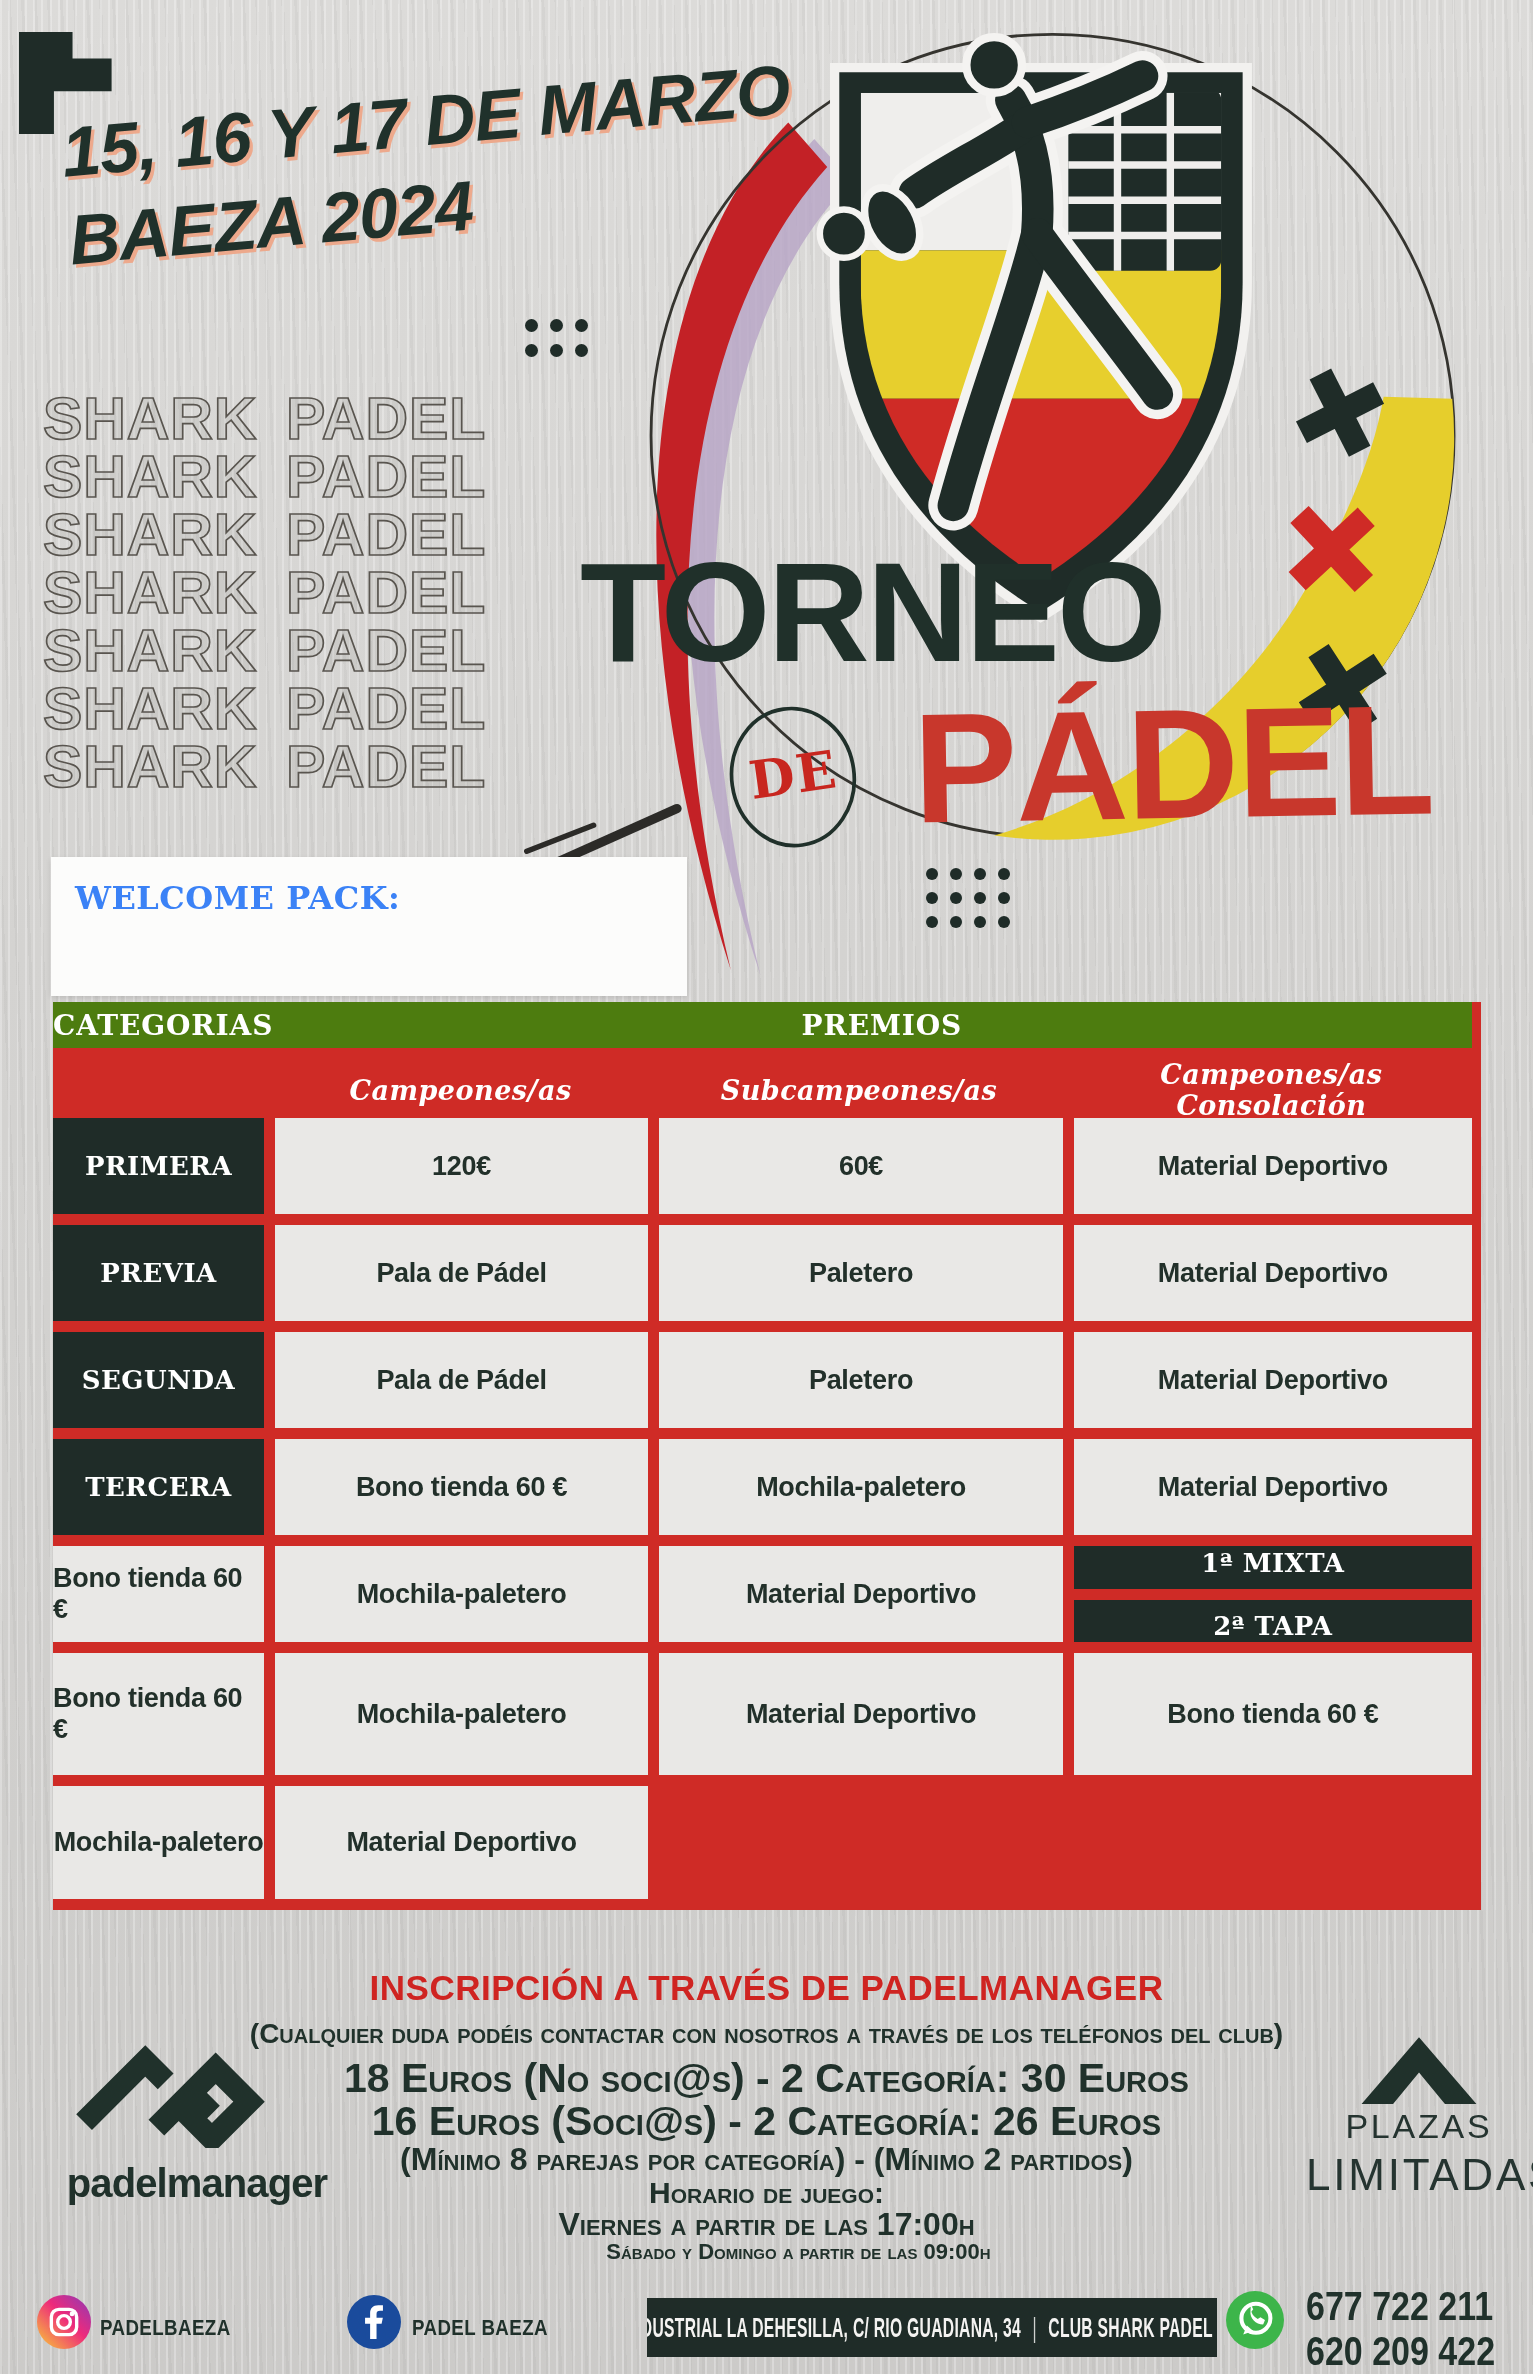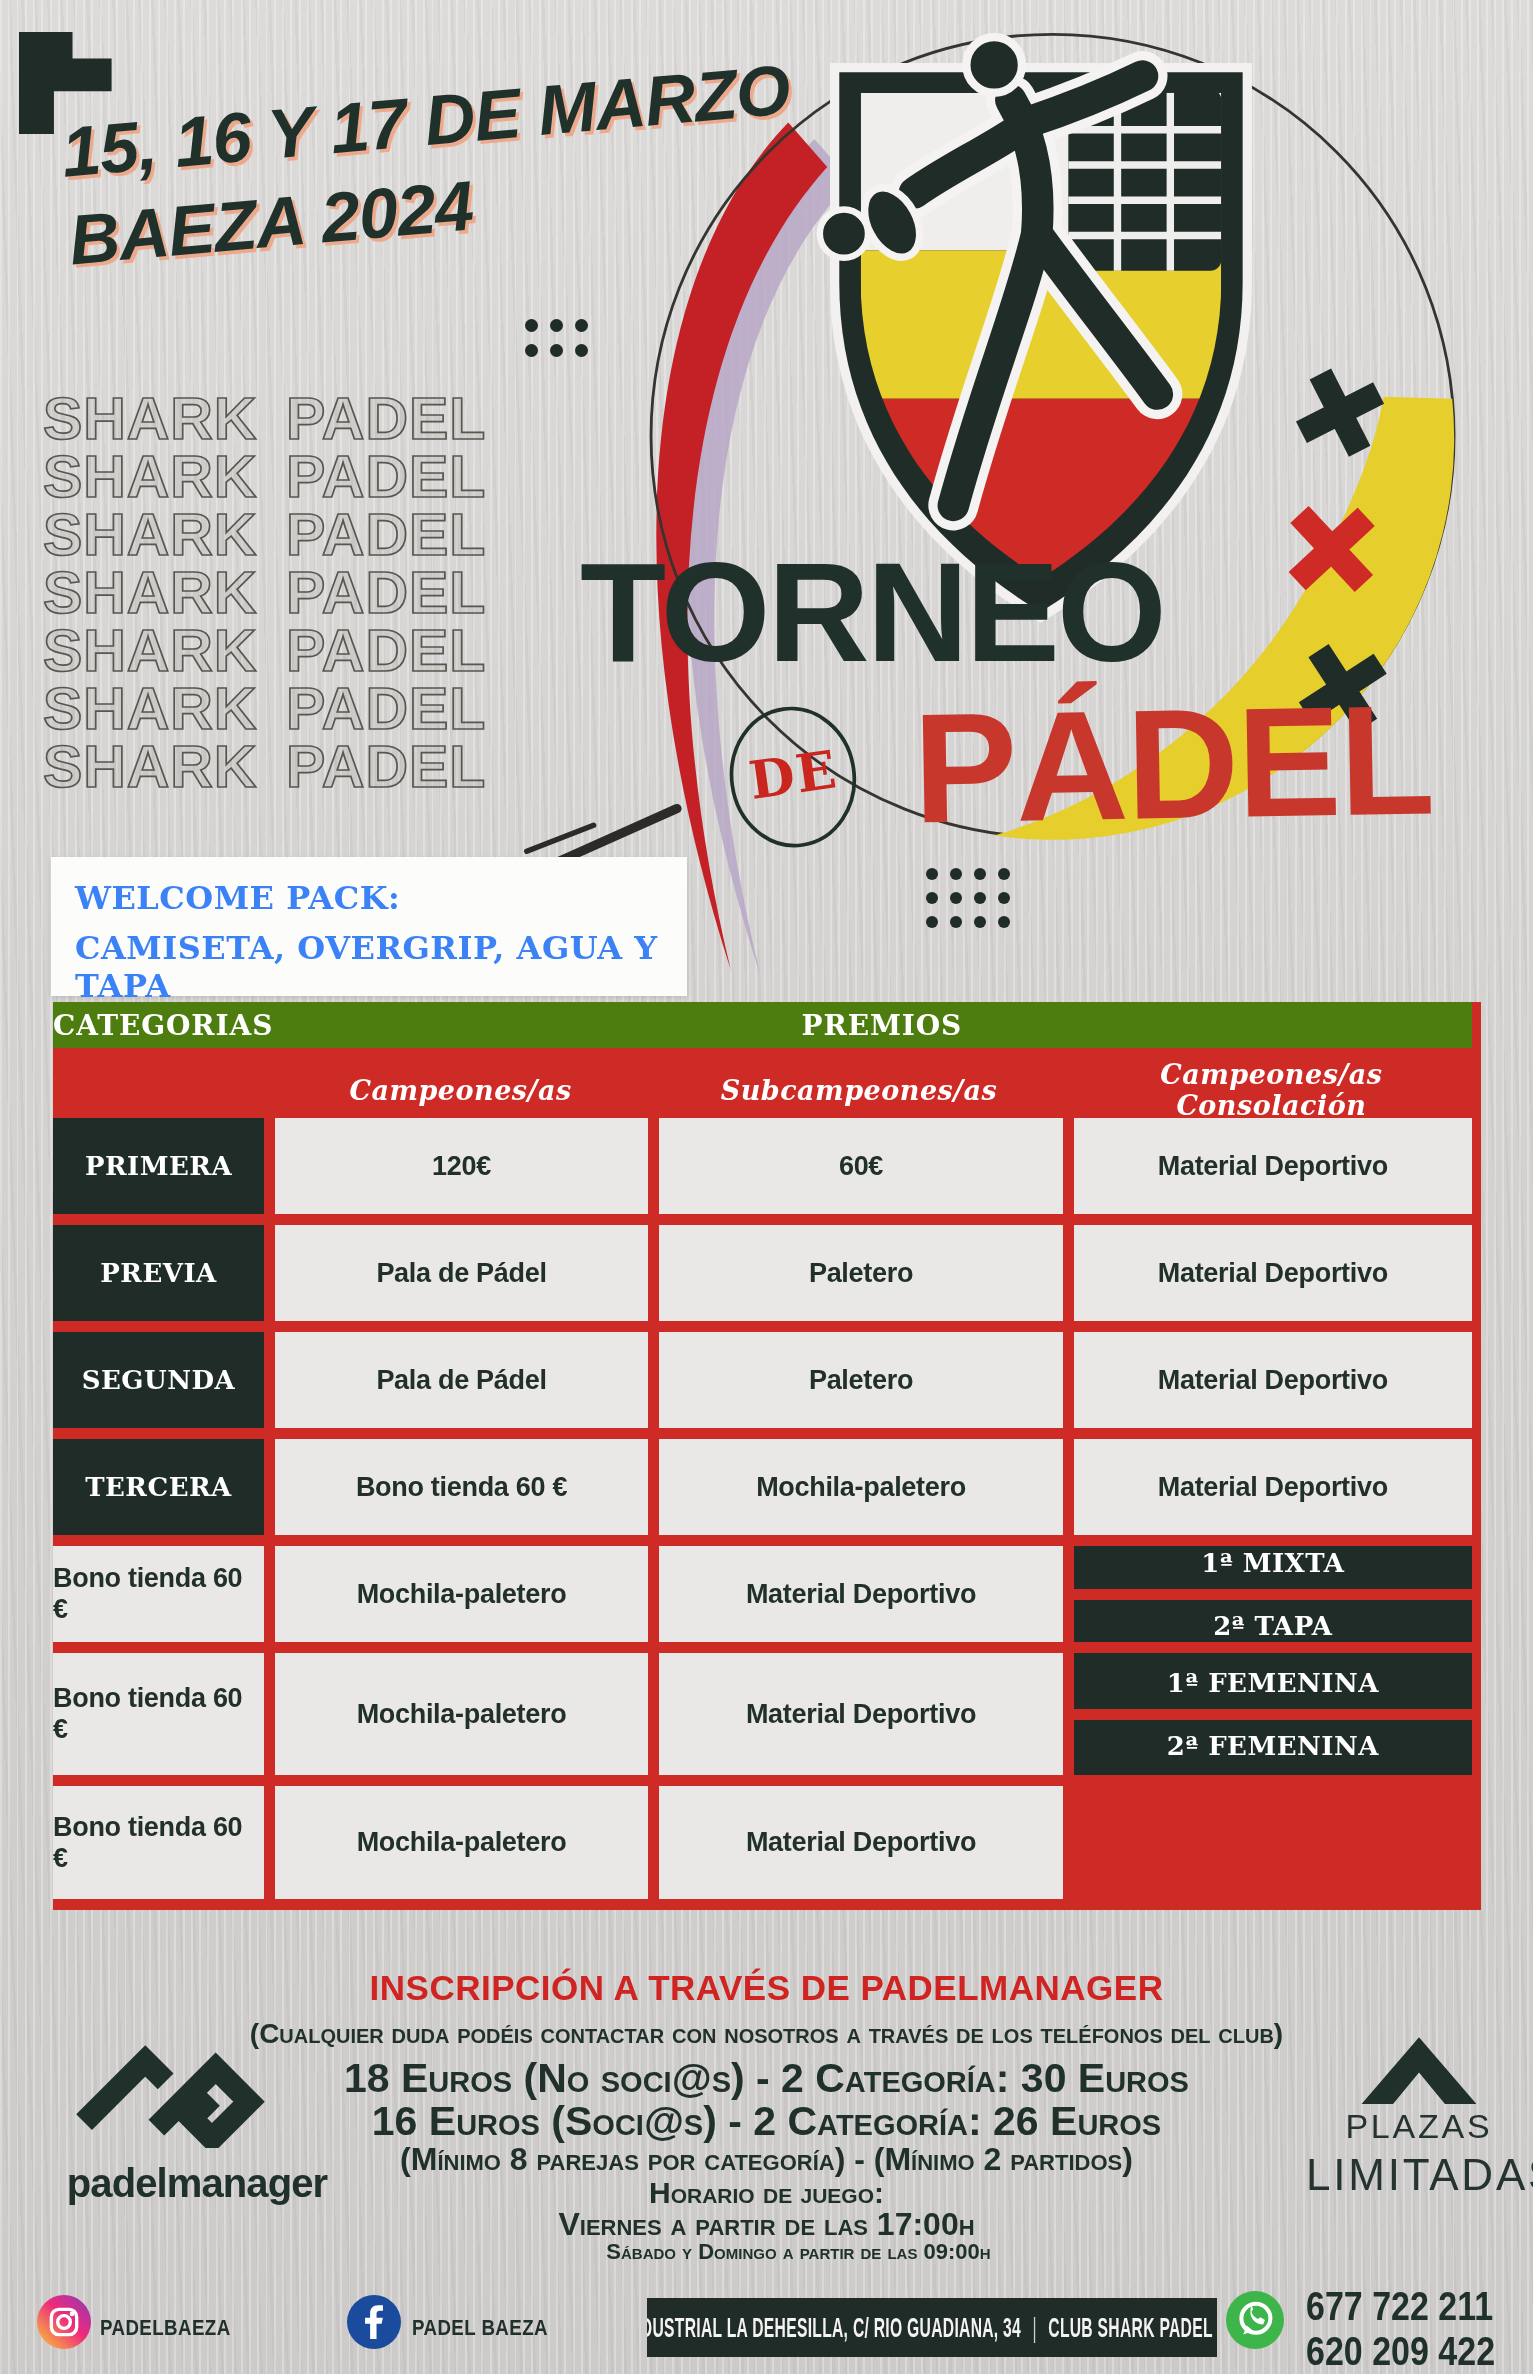--- a/index.html
+++ b/index.html
@@ -216,21 +216,20 @@
       <span class="dot"></span>
       <span class="dot"></span>
       <span class="dot"></span>
       <span class="dot"></span>
       <span class="dot"></span>
       <span class="dot"></span>
     </div>
 
   <div class="abs welcome-box">
     <div class="welcome-line l1">WELCOME PACK:</div>
-    <div class="welcome-line l2">CAMISETA, OVERGRIP, AGUA Y TAPA</div>
   </div>
 
   <div class="abs prize-table" id="prize-table">
     <div class="t-header">
       <div class="hc slab">CATEGORIAS</div>
       <div class="hc slab">PREMIOS</div>
     </div>
     <div class="t-sub">
       <div></div>
       <div class="sc slab">Campeones/as</div>
@@ -266,25 +265,20 @@
       <div class="t-cell">Mochila-paletero</div>
       <div class="t-cell">Material Deportivo</div>
       <div class="t-cat">
         <div class="cat-label">1ª MIXTA</div>
         <div class="cat-div"></div>
         <div class="cat-label">2ª TAPA</div>
       </div>
       <div class="t-cell">Bono tienda 60 €</div>
       <div class="t-cell">Mochila-paletero</div>
       <div class="t-cell">Material Deportivo</div>
-      <div class="t-cat">
-        <div class="cat-label">1ª FEMENINA</div>
-        <div class="cat-div"></div>
-        <div class="cat-label">2ª FEMENINA</div>
-      </div>
       <div class="t-cell">Bono tienda 60 €</div>
       <div class="t-cell">Mochila-paletero</div>
       <div class="t-cell">Material Deportivo</div>
     </div>
 
   <div class="abs reg reg-title">INSCRIPCIÓN A TRAVÉS DE PADELMANAGER</div>
   <div class="abs reg reg-note">(Cualquier duda podéis contactar con nosotros a través de los teléfonos del club)</div>
   <div class="abs reg reg-price reg-p1">18 Euros (No soci@s) - 2 Categoría: 30 Euros</div>
   <div class="abs reg reg-price reg-p2">16 Euros (Soci@s) - 2 Categoría: 26 Euros</div>
   <div class="abs reg reg-min">(Mínimo 8 parejas por categoría) - (Mínimo 2 partidos)</div>

